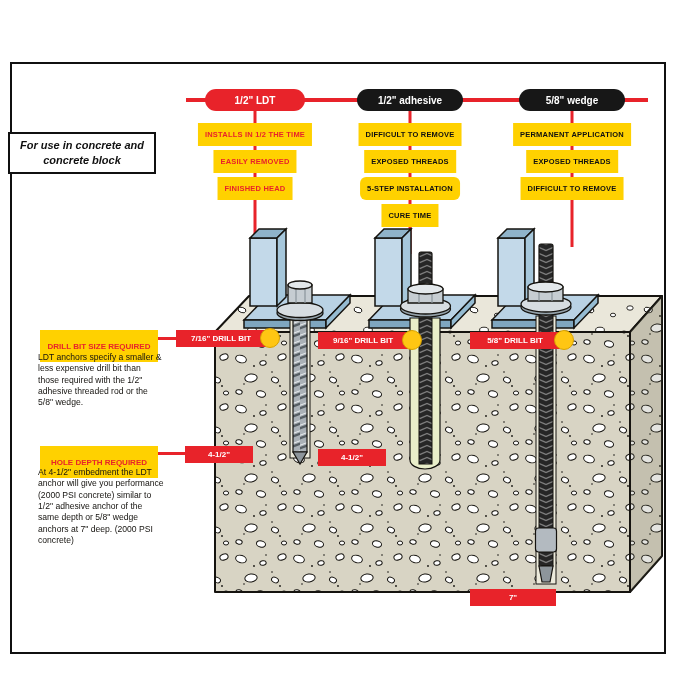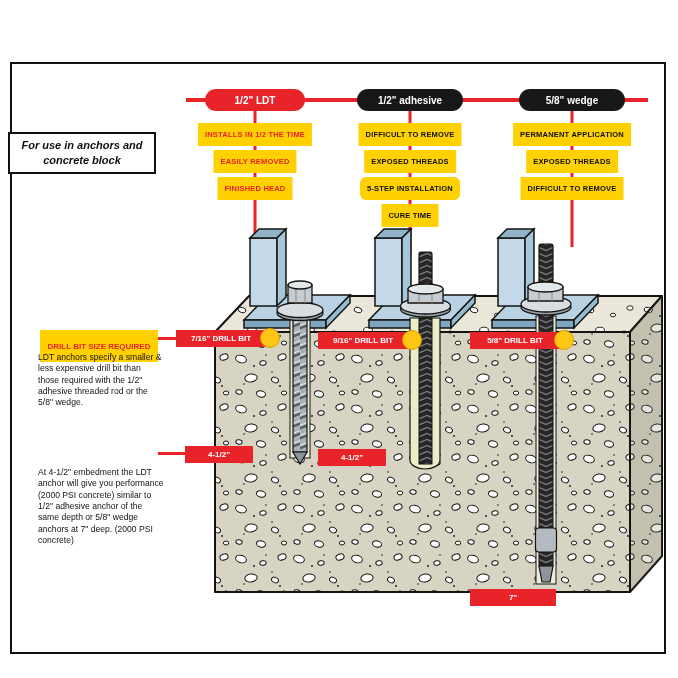--- a/index.html
+++ b/index.html
@@ -173,28 +173,29 @@
       <ellipse cx="546" cy="307" rx="25" ry="8" fill="#95a2aa" stroke="#15130f" stroke-width="1.3"></ellipse>
       <ellipse cx="546" cy="304" rx="25" ry="8" fill="#d7dde1" stroke="#15130f" stroke-width="1.3"></ellipse>
       <path d="M528,287 L563,287 L563,301 L528,301 Z" fill="#c6cdd2" stroke="#15130f" stroke-width="1.3"></path>
       <line x1="539" y1="287" x2="539" y2="301" stroke="#8a949b" stroke-width="1.2"></line>
       <line x1="552" y1="287" x2="552" y2="301" stroke="#8a949b" stroke-width="1.2"></line>
       <ellipse cx="545.5" cy="287" rx="17.5" ry="5" fill="#e3e8eb" stroke="#15130f" stroke-width="1.3"></ellipse>
     </g>
   </svg>
 
   <div class="abs intro" style="left:8px; top:132px;">
-    <span>For use in anchors and</span>
+    <span>For use in concrete and</span>
     <span>concrete block</span>
   </div>
 
   <div class="abs ytitle" style="left:40px; top:330px; width:118px;">DRILL BIT SIZE REQUIRED</div>
   <div class="abs hline" style="left:158px; top:337px; width:18px;"></div>
   <div class="abs para" style="left:38px; top:352px;">LDT anchors specify a smaller &amp; less expensive drill bit than those required with the 1/2" adhesive threaded rod or the 5/8" wedge.</div>
 
+  <div class="abs ytitle" style="left:40px; top:446px; width:118px;">HOLE DEPTH REQUIRED</div>
   <div class="abs hline" style="left:158px; top:452px; width:28px;"></div>
   <div class="abs para" style="left:38px; top:467px;">At 4-1/2" embedment the LDT anchor will give you performance (2000 PSI concrete) similar to 1/2" adhesive anchor of the same depth or 5/8" wedge anchors at 7" deep. (2000 PSI concrete)</div>
 
   <div class="abs redbox" style="left:176px; top:330px; width:90px;">7/16" DRILL BIT</div>
   <div class="abs dot" style="left:260px; top:328px;"></div>
 
   <div class="abs redbox" style="left:318px; top:332px; width:90px;">9/16" DRILL BIT</div>
   <div class="abs dot" style="left:402px; top:330px;"></div>
 
   <div class="abs redbox" style="left:470px; top:332px; width:90px;">5/8" DRILL BIT</div>

